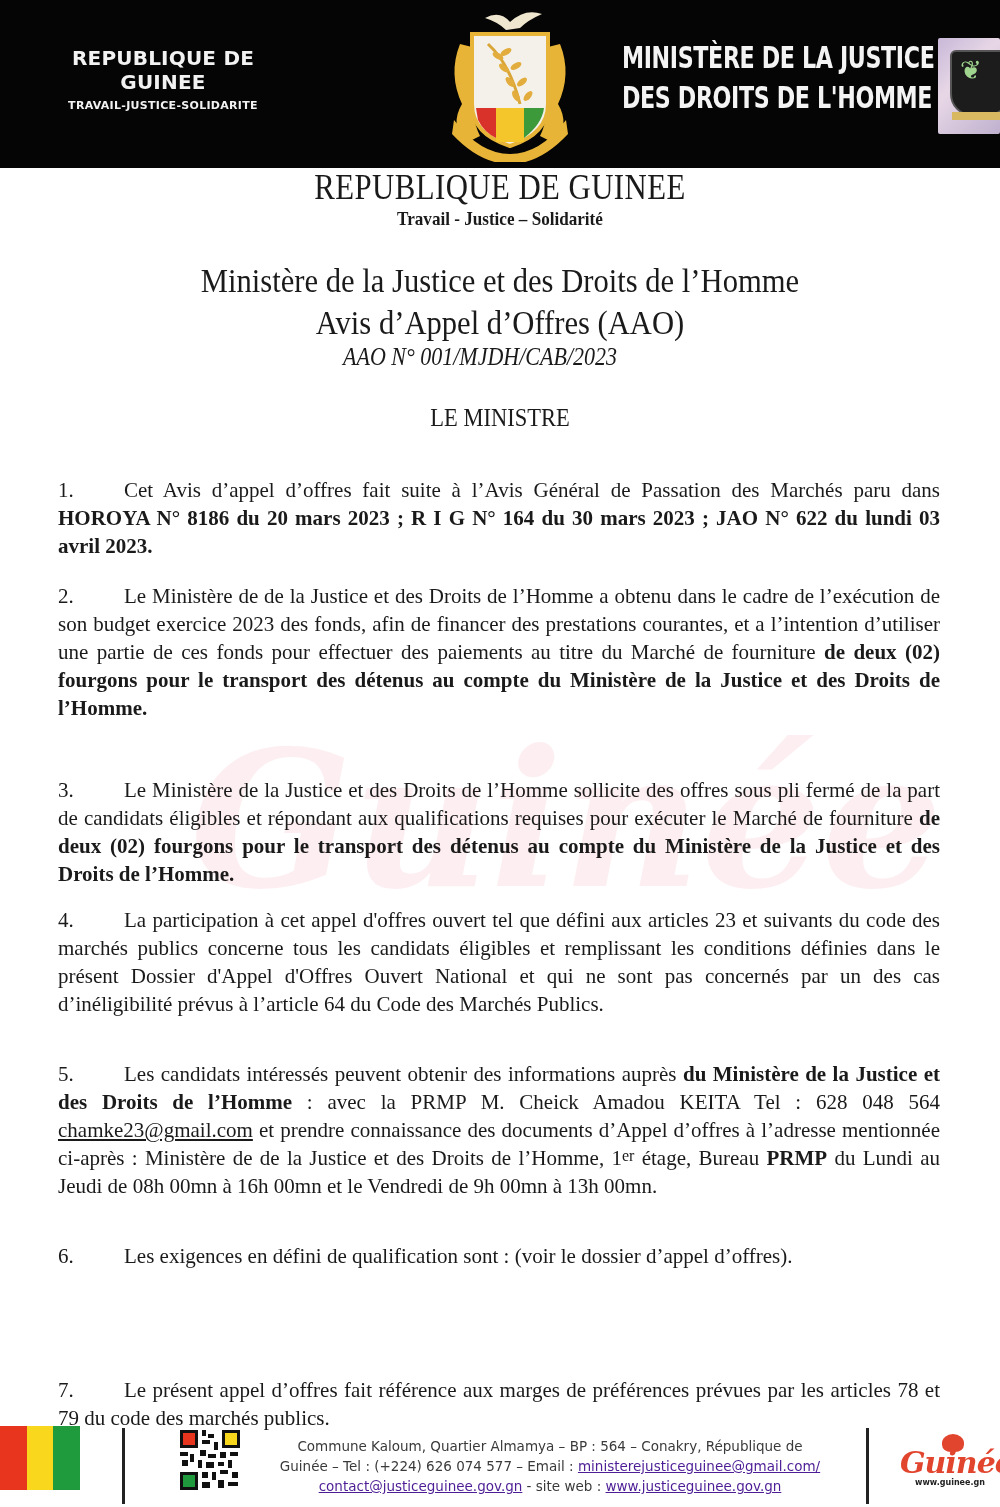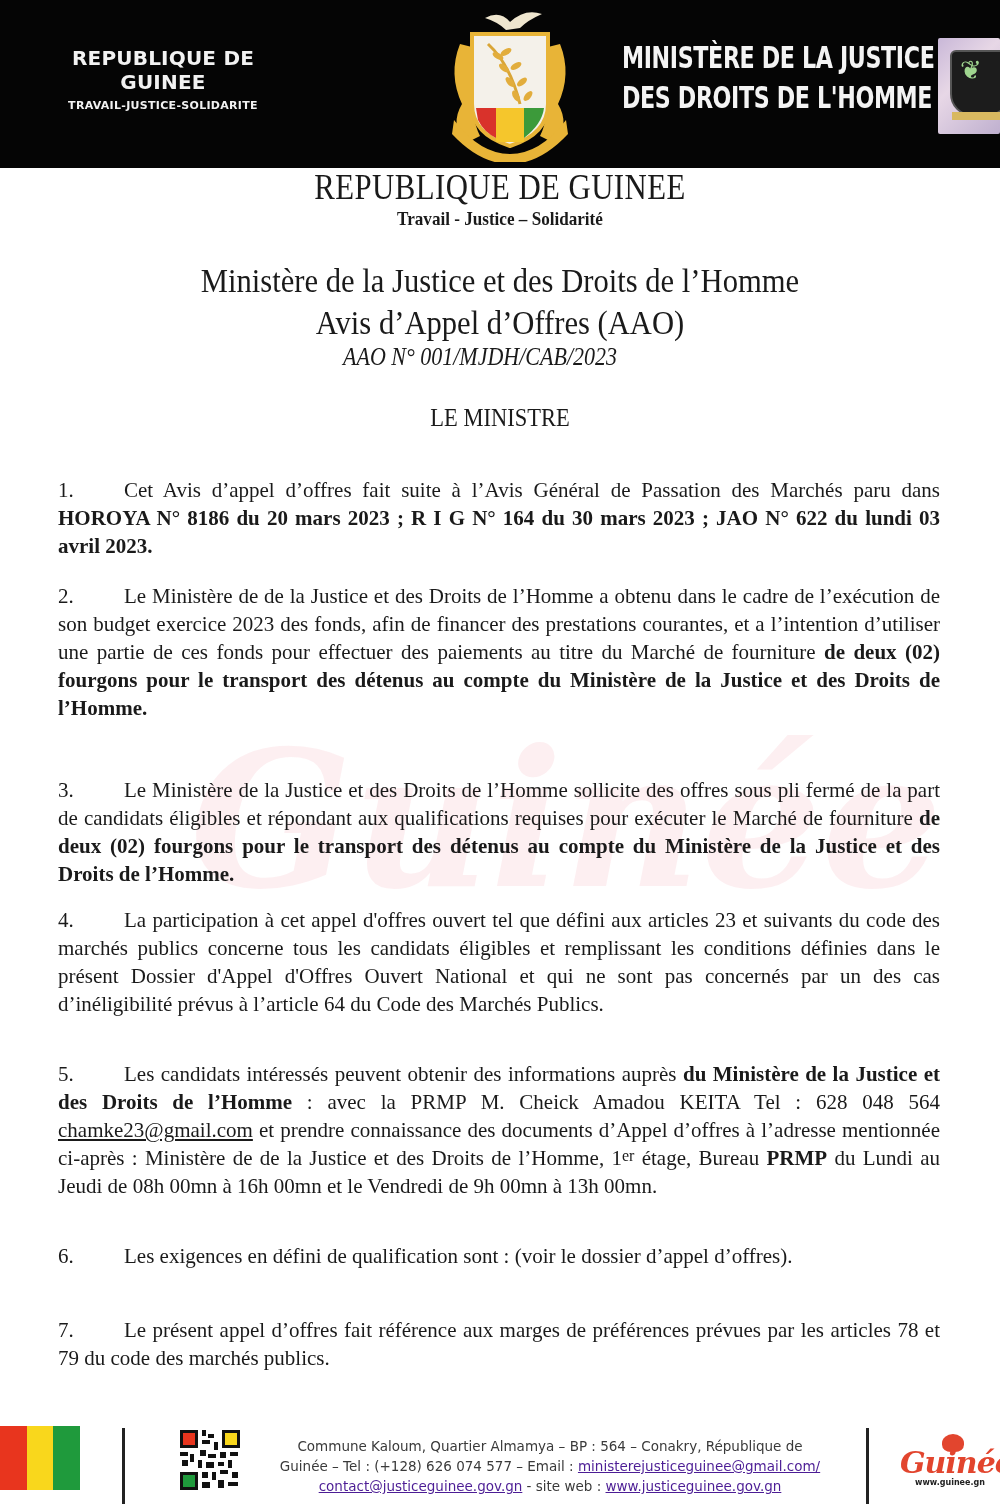--- a/index.html
+++ b/index.html
@@ -108,21 +108,21 @@
 <div class="center aao-title">Avis d’Appel d’Offres (AAO)</div>
 <div class="center aao-ref">AAO N° 001/MJDH/CAB/2023</div>
 <div class="center minister">LE MINISTRE</div>
 
 <div class="para" style="top:468px;"><span class="num">1.</span><span>Cet Avis d’appel d’offres fait suite à l’Avis Général de Passation des Marchés paru dans  </span><b>HOROYA N° 8186 du 20 mars 2023 ; R I G N° 164 du 30 mars 2023 ; JAO N° 622  du lundi 03 avril 2023.</b></div>
 <div class="para" style="top:574px;"><span class="num">2.</span><span>Le Ministère de de la Justice et des Droits de l’Homme a obtenu dans le cadre de l’exécution de son budget exercice 2023 des fonds, afin de financer des prestations courantes, et a l’intention d’utiliser une partie de ces fonds pour effectuer des paiements au titre du Marché de fourniture </span><b>de deux (02) fourgons pour le transport des détenus au compte du Ministère de la Justice et des Droits de l’Homme.</b></div>
 <div class="para" style="top:768px;"><span class="num">3.</span><span>Le Ministère de la Justice et des Droits de l’Homme sollicite des offres sous pli fermé de la part de candidats éligibles et répondant aux qualifications requises pour exécuter le Marché de fourniture </span><b>de deux (02) fourgons pour le transport des détenus au compte du Ministère de la Justice et des Droits de l’Homme.</b></div>
 <div class="para" style="top:898px;"><span class="num">4.</span><span>La participation à cet appel d'offres ouvert tel que défini aux articles 23 et suivants du code des marchés publics concerne tous les candidats éligibles et remplissant les conditions définies dans le présent Dossier d'Appel d'Offres Ouvert National et qui ne sont pas concernés par un des cas d’inéligibilité prévus à l’article 64 du Code des Marchés Publics.</span></div>
 <div class="para" style="top:1052px;"><span class="num">5.</span><span>Les candidats intéressés peuvent obtenir des informations auprès </span><b>du Ministère de la Justice et des Droits de l’Homme</b><span> : avec la PRMP M. Cheick Amadou KEITA Tel : 628 048  564 </span><u>chamke23@gmail.com</u><span> et prendre connaissance des documents d’Appel d’offres à l’adresse mentionnée ci-après : Ministère de de la Justice et des Droits de l’Homme, 1</span><sup>er</sup><span> étage, Bureau </span><b>PRMP</b><span> du Lundi au Jeudi de 08h 00mn à 16h 00mn et le Vendredi de 9h 00mn à 13h 00mn.</span></div>
 <div class="para" style="top:1234px;"><span class="num">6.</span><span>Les exigences en défini de qualification sont : (voir le dossier d’appel d’offres).</span></div>
-<div class="para" style="top:1308px;"><span class="num">7.</span><span>Le présent appel d’offres fait référence aux marges de préférences prévues par les articles 78 et 79 du code des marchés publics.</span></div>
+<div class="para" style="top:1368px;"><span class="num">7.</span><span>Le présent appel d’offres fait référence aux marges de préférences prévues par les articles 78 et 79 du code des marchés publics.</span></div>
 
 <div class="flag">
   <span style="background: rgb(232, 53, 30);"></span>
   <span style="background: rgb(249, 215, 28);"></span>
   <span style="background: rgb(31, 154, 60);"></span>
 </div>
 <div class="vbar" style="left:122px; top:1428px; height:76px;"></div>
 
 <div class="qr">
   <svg width="64" height="64" viewBox="0 0 64 64">
@@ -155,21 +155,21 @@
         <rect x="24" y="54" width="8" height="6"></rect>
         <rect x="40" y="52" width="6" height="8"></rect>
       <rect x="50" y="54" width="10" height="4"></rect>
     </g>
   </svg>
 </div>
 
 <div class="footer-text">
   <div>Commune Kaloum, Quartier Almamya – BP : 564 – Conakry, République de</div>
   <div>
-    <span>Guinée – Tel : (+128) 626 074 577 – Email : </span><span class="lnk">ministerejusticeguinee@gmail.com/</span>
+    <span>Guinée – Tel : (+224) 626 074 577 – Email : </span><span class="lnk">ministerejusticeguinee@gmail.com/</span>
   </div>
   <div>
     <span class="lnk">contact@justiceguinee.gov.gn</span><span> - site web : </span><span class="lnk">www.justiceguinee.gov.gn</span>
   </div>
 </div>
 
 <div class="vbar" style="left:866px; top:1428px; height:76px;"></div>
 
 <div class="guinee-logo">
   <div class="head"></div>

